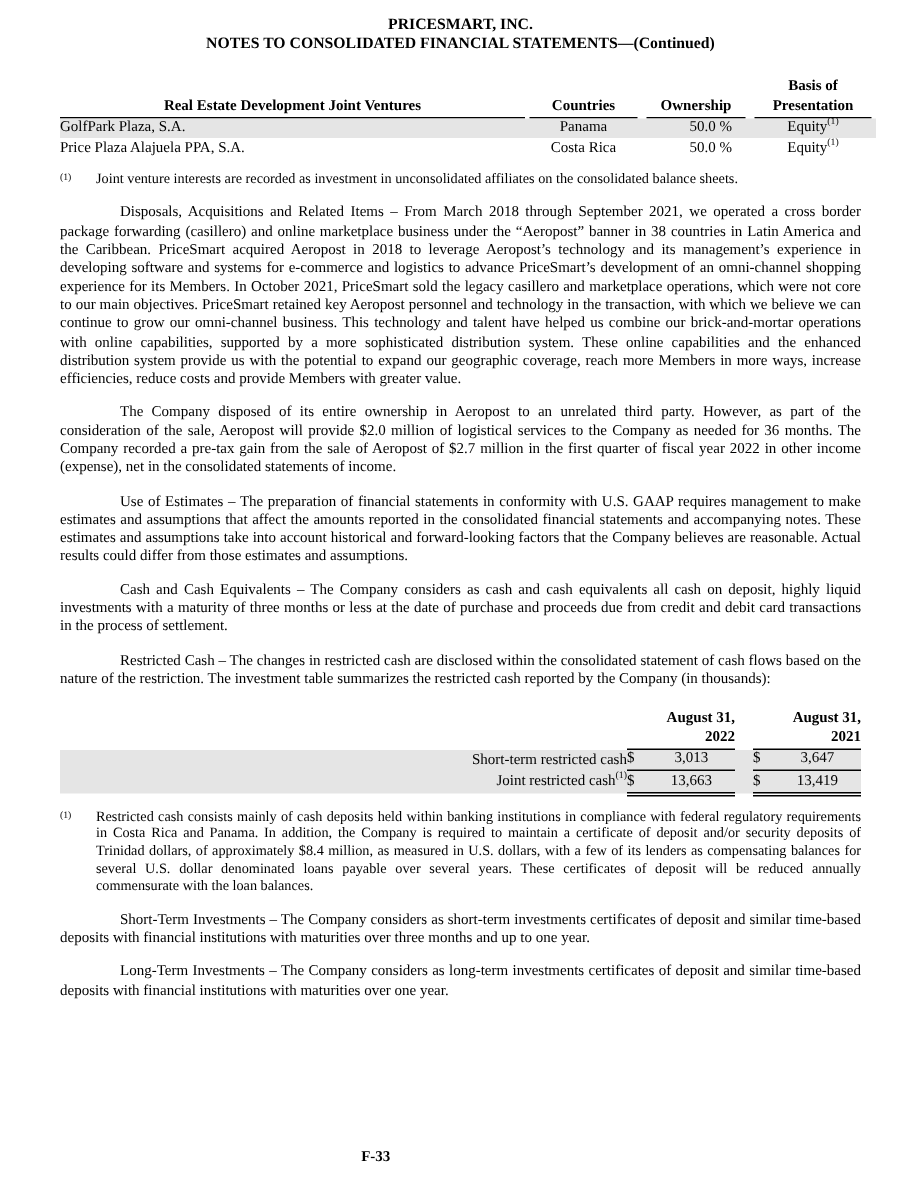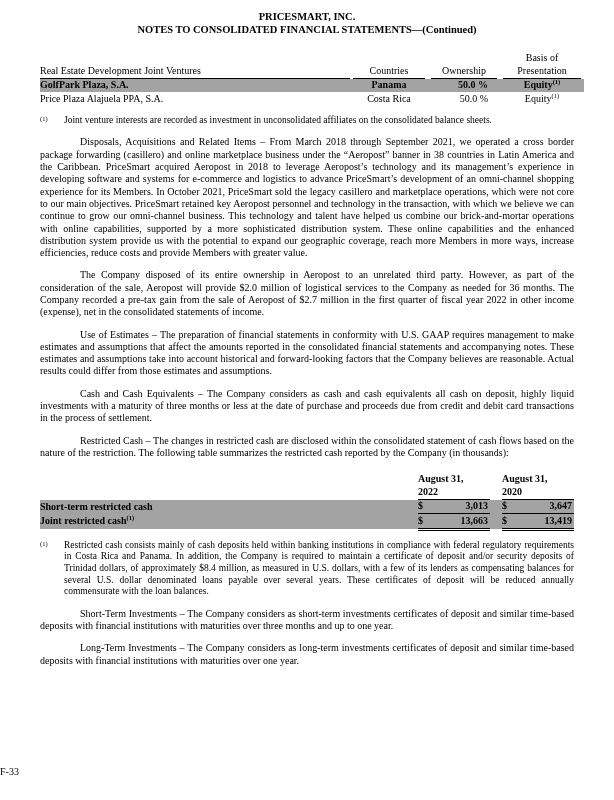--- a/index.html
+++ b/index.html
@@ -20,59 +20,59 @@
     text-align: justify; text-indent: 40px;
     margin: 10px 0 0 0;
   }
   p.body-para .para-heading { font-weight: normal; }
 
   
   table { border-collapse: collapse; width: 100%; table-layout: fixed; }
   td, th { padding: 0; font-weight: normal; vertical-align: bottom; }
 
   .jv-table { margin-top: 16px; }
-  .jv-table th { font-weight: normal; }
+  .jv-table th { font-weight: bold; }
   .jv-table .th-inner { border-bottom: 1.2px solid #000; padding-bottom: 1px; }
-  .jv-table th.col-name { width: 310px; text-align: left; }
+  .jv-table th.col-name { width: 310px; text-align: center; }
   .jv-table th.col-country { width: 78px; }
   .jv-table th.col-own { width: 72px; }
   .jv-table th.col-basis { width: 84px; }
   .jv-table th.col-country .th-inner, .jv-table th.col-own .th-inner, .jv-table th.col-basis .th-inner { margin: 0 3px; text-align: center; }
   .jv-table td { height: 13.5px; vertical-align: middle; }
   .jv-table td.c-name { text-align: left; }
   .jv-table td.c-country { text-align: center; }
   .jv-table td.c-own { text-align: right; padding-right: 12px; }
   .jv-table td.c-basis { text-align: center; }
-  tr.shaded td { background: #a3a3a3; font-weight: bold; }
+  tr.shaded td { background: #e5e5e5; }
 
   sup { font-size: 6.5px; line-height: 0; vertical-align: super; }
 
   .footnote {
     position: relative; padding-left: 24px; margin-top: 9px;
     font-size: 9.5px; line-height: 1.22; text-align: justify;
   }
   .footnote .fn-marker { position: absolute; left: 0; top: 0; font-size: 6.5px; vertical-align: super; }
 
   
   .rc-table { margin-top: 14px; }
-  .rc-table th { font-weight: bold; text-align: left; }
+  .rc-table th { font-weight: bold; text-align: right; }
   .rc-table col.c-label { width: auto; }
   .rc-table col.c-dollar { width: 16px; }
   .rc-table col.c-val { width: 56px; }
   .rc-table col.c-gap { width: 12px; }
   .rc-table .th-inner { border-bottom: 1.2px solid #000; padding-bottom: 1px; }
   .rc-table td { height: 13.5px; vertical-align: middle; }
-  .rc-table td.c-label { text-align: left; }
+  .rc-table td.c-label { text-align: right; }
   .rc-table td.c-dollar { text-align: left; }
-  .rc-table td.c-val { text-align: right; padding-right: 2px; }
+  .rc-table td.c-val { text-align: center; padding-right: 2px; }
   .rc-table tr.total-row td.rule { border-top: 1px solid #000; border-bottom: 3px double #000; }
 
   .page-footer {
     position: absolute; bottom: 22px; left: 0; width: 501px;
-    font-size: 10px;
+    text-align: center; font-size: 10px; font-weight: bold;
   }
 </style>
 </head>
 <body>
 
 <div class="page">
 
   <div class="doc-title">PRICESMART, INC.</div>
   <div class="doc-subtitle">NOTES TO CONSOLIDATED FINANCIAL STATEMENTS—(Continued)</div>
 
@@ -118,21 +118,21 @@
   </div>
 
   <p class="body-para"><span class="para-heading">Disposals, Acquisitions and Related Items</span><span> – </span><span>From March 2018 through September 2021, we operated a cross border package forwarding (casillero) and online marketplace business under the “Aeropost” banner in 38 countries in Latin America and the Caribbean. PriceSmart acquired Aeropost in 2018 to leverage Aeropost’s technology and its management’s experience in developing software and systems for e-commerce and logistics to advance PriceSmart’s development of an omni-channel shopping experience for its Members. In October 2021, PriceSmart sold the legacy casillero and marketplace operations, which were not core to our main objectives. PriceSmart retained key Aeropost personnel and technology in the transaction, with which we believe we can continue to grow our omni-channel business. This technology and talent have helped us combine our brick-and-mortar operations with online capabilities, supported by a more sophisticated distribution system. These online capabilities and the enhanced distribution system provide us with the potential to expand our geographic coverage, reach more Members in more ways, increase efficiencies, reduce costs and provide Members with greater value.</span></p>
 
   <p class="body-para"><span>The Company disposed of its entire ownership in Aeropost to an unrelated third party. However, as part of the consideration of the sale, Aeropost will provide $2.0 million of logistical services to the Company as needed for 36 months. The Company recorded a pre-tax gain from the sale of Aeropost of $2.7 million in the first quarter of fiscal year 2022 in other income (expense), net in the consolidated statements of income.</span></p>
 
   <p class="body-para"><span class="para-heading">Use of Estimates</span><span> – </span><span>The preparation of financial statements in conformity with U.S. GAAP requires management to make estimates and assumptions that affect the amounts reported in the consolidated financial statements and accompanying notes. These estimates and assumptions take into account historical and forward-looking factors that the Company believes are reasonable. Actual results could differ from those estimates and assumptions.</span></p>
 
   <p class="body-para"><span class="para-heading">Cash and Cash Equivalents</span><span> – </span><span>The Company considers as cash and cash equivalents all cash on deposit, highly liquid investments with a maturity of three months or less at the date of purchase and proceeds due from credit and debit card transactions in the process of settlement.</span></p>
 
-  <p class="body-para"><span class="para-heading">Restricted Cash</span><span> – </span><span>The changes in restricted cash are disclosed within the consolidated statement of cash flows based on the nature of the restriction. The following table summarizes the restricted cash reported by the Company (in thousands):</span></p>
+  <p class="body-para"><span class="para-heading">Restricted Cash</span><span> – </span><span>The changes in restricted cash are disclosed within the consolidated statement of cash flows based on the nature of the restriction. The investment table summarizes the restricted cash reported by the Company (in thousands):</span></p>
 
   <table class="rc-table">
     <colgroup>
       <col class="c-label">
         <col class="c-dollar">
         <col class="c-val">
         <col class="c-gap">
         <col class="c-dollar">
         <col class="c-val">
     </colgroup>
@@ -142,21 +142,21 @@
         <th colspan="2">
             <div class="th-inner">
               <div>August 31,</div>
               <div>2022</div>
             </div>
           </th>
         <th></th>
         <th colspan="2">
             <div class="th-inner">
               <div>August 31,</div>
-              <div>2020</div>
+              <div>2021</div>
             </div>
           </th>
       </tr>
     </thead>
     <tbody>
       <tr class="shaded">
         <td class="c-label">Short-term restricted cash</td>
         <td class="c-dollar">$</td>
         <td class="c-val">3,013</td>
         <td></td>

